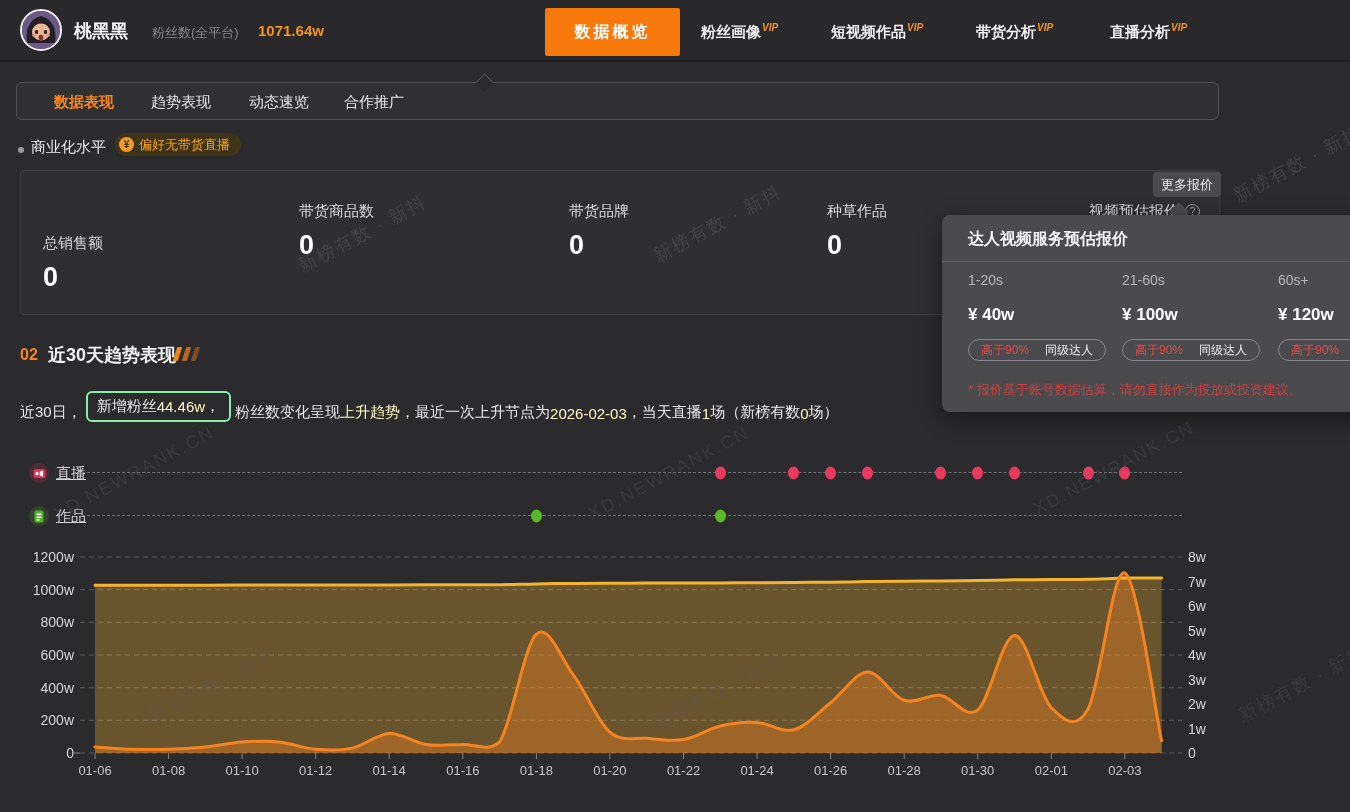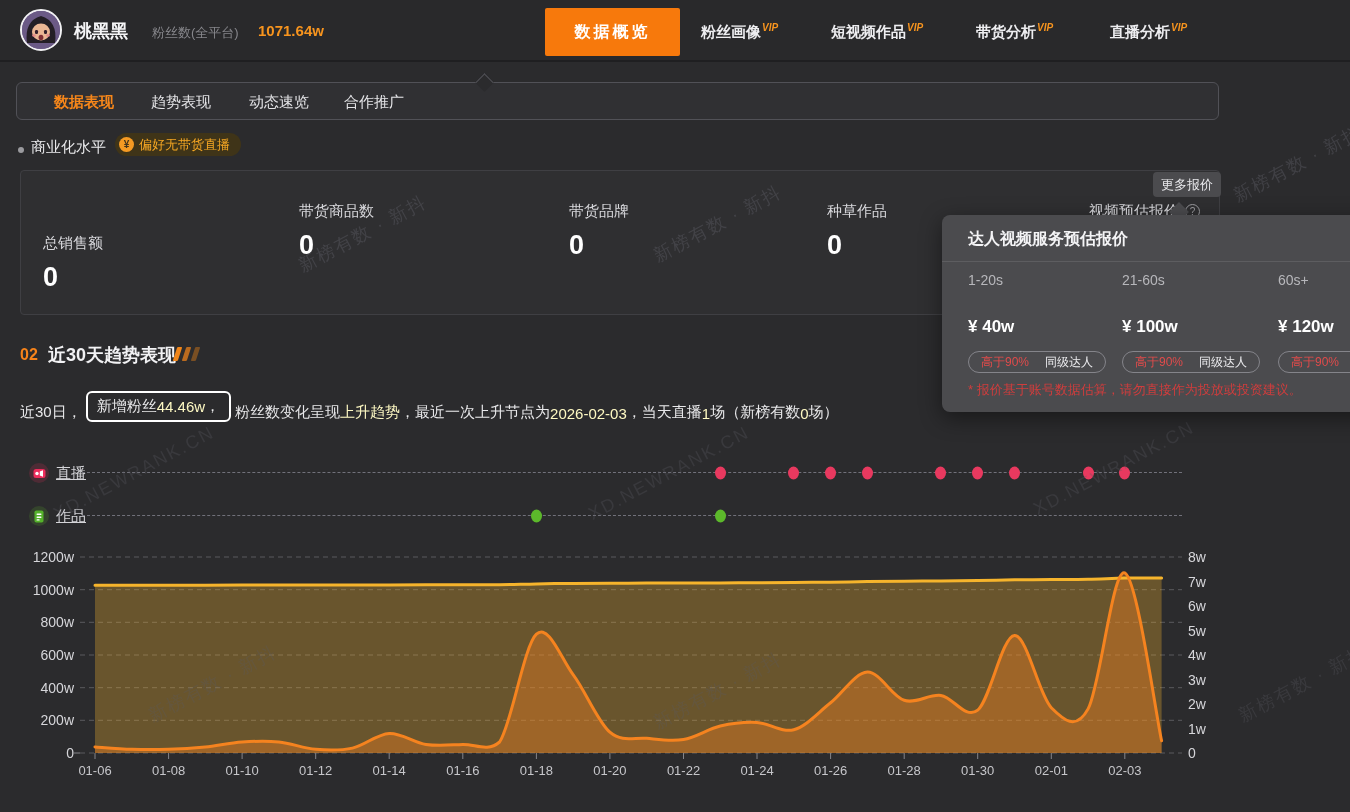--- a/index.html
+++ b/index.html
@@ -57,41 +57,41 @@
 
   
   .tip-caret { position:absolute; left:1172px; top:205px; width:14px; height:14px; background:#4b4b4e;
                transform:rotate(45deg); z-index:5; }
   .tooltip { position:absolute; left:942px; top:215px; width:470px; height:197px; background:#4b4b4e;
              border-radius:8px; box-shadow:0 6px 22px rgba(0,0,0,.45); z-index:6; }
   .tip-title { position:absolute; left:26px; top:14px; font-size:16px; font-weight:bold; color:#f4f4f6; }
   .tip-divider { position:absolute; left:0; top:46px; width:100%; height:1px; background:#5d5d60; }
   .tip-col { position:absolute; top:57px; width:150px; }
   .tip-duration { font-size:14px; color:#b7b7bb; }
-  .tip-price { margin-top:29px; font-size:17px; font-weight:bold; color:#ffffff; }
+  .tip-price { margin-top:17px; font-size:17px; font-weight:bold; color:#ffffff; }
   .tip-badge { margin-top:14px; display:inline-flex; align-items:center; height:22px; padding:0 12px;
                border:1px solid #84848a; border-radius:12px; font-size:12px; white-space:nowrap; }
   .tip-badge .hl { color:#e14b4b; }
   .tip-badge .rest { color:#ececef;margin-left:16px; }
   .tip-note { position:absolute; left:26px; top:166px; font-size:13px; color:#cf3d3d; }
 
   
   .sec-num { position:absolute; left:20px; top:346px; font-size:16px; font-weight:bold; color:#f7831a; z-index:2; }
   .sec-title { position:absolute; left:48px; top:343px; font-size:18px; font-weight:bold; color:#f2f2f4; z-index:2; }
   .sec-marks { position:absolute; left:175px; top:347px; display:flex; gap:4px; z-index:2; }
   .sec-marks i { width:5px; height:14px; transform:skewX(-18deg); border-radius:1px; }
   .sec-marks i:nth-child(1){ background:#f08519; }
   .sec-marks i:nth-child(2){ background:#b96a1f; }
   .sec-marks i:nth-child(3){ background:#7a4f23; }
 
   
   .summary { position:absolute; left:20px; top:386px; height:36px; display:flex; align-items:flex-end;
              font-size:15px; color:#e8e8ea; z-index:2; white-space:nowrap; }
   .summary .orange { color:#fef9c3; }
-  .hl-box { display:inline-flex; align-items:center; border:2px solid #ffffff; border-radius:6px;
+  .hl-box { display:inline-flex; align-items:center; border:2px solid #86efac; border-radius:6px;
             padding:4px 9px; margin:0 4px; }
 
   
   .legend-row { position:absolute; left:0; width:1350px; height:20px; z-index:2; }
   .legend-row .dash { position:absolute; left:82px; right:168px; top:9px; border-top:1px dashed #71717a; }
   .legend-icon { position:absolute; left:29px; top:0; width:20px; height:20px; border-radius:50%;
                  display:flex; align-items:center; justify-content:center; }
   .legend-icon.live { background:rgba(238,44,92,.18); }
   .legend-icon.works { background:rgba(92,184,43,.18); }
   .legend-label { position:absolute; left:56px; top:1px; font-size:15px; color:#d4d4d8;text-decoration:underline; }

